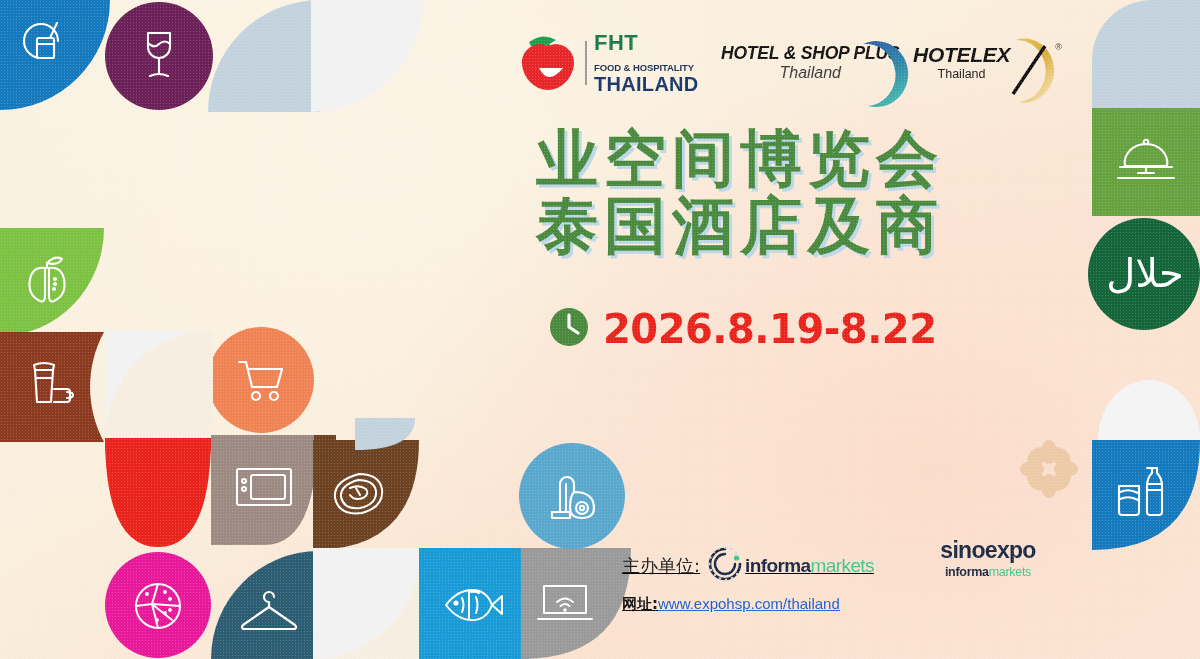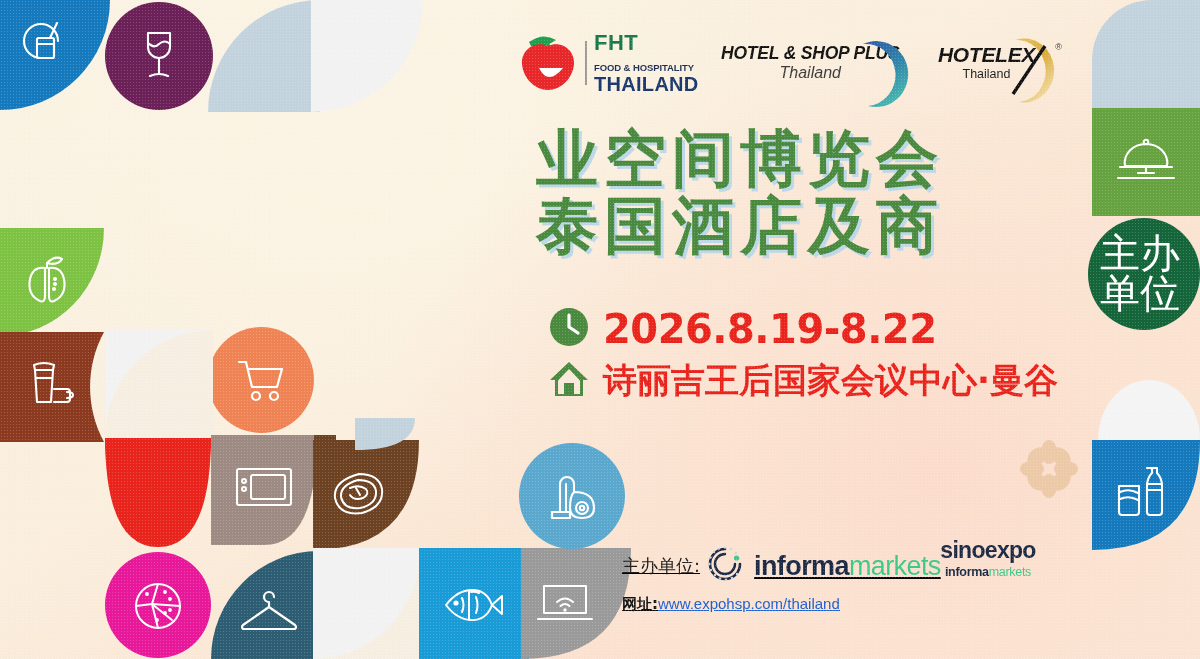--- a/index.html
+++ b/index.html
@@ -39,21 +39,21 @@
   #fht-text .l1 { font-size:22px; font-weight:bold; color:#1a7a4c; letter-spacing:.5px; }
   #fht-text .l2 { font-size:9.5px; font-weight:bold; color:#1c2f52; letter-spacing:-.1px; margin-top:9px; }
   #fht-text .l3 { font-size:20px; font-weight:bold; color:#1c3a6e; letter-spacing:.3px; margin-top:1px; }
   #fht-divider { width:2px; height:44px; background:#9a9a9a; margin-left:4px; }
 
   #hsp-logo { width:178px; position:relative; margin-left:12px; }
   #hsp-text { line-height:1.05; }
   #hsp-text .l1 { font-size:17.5px; font-weight:bold; font-style:italic; color:#141414; letter-spacing:-.2px; white-space:nowrap; }
   #hsp-text .l2 { font-size:16px; font-style:italic; color:#3b3b3b; text-align:center; margin-top:2px; }
 
-  #hotelex-logo { width:150px; position:relative; margin-left:14px;justify-content:center; }
+  #hotelex-logo { width:150px; position:relative; margin-left:14px; }
   #hotelex-text { line-height:1.05; }
   #hotelex-text .l1 { font-size:21px; font-weight:bold; font-style:italic; color:#131313; letter-spacing:-.3px; }
   #hotelex-text .l2 { font-size:12.5px; color:#1d1d1d; text-align:center; margin-top:2px; }
   #hotelex-reg { position:absolute; right:-2px; top:-2px; font-size:9px; color:#3a3a3a; }
 
   
   #title-block { position:absolute; left:536px; top:126px; width:490px; }
   .title-line {
     font-size:62px; font-weight:bold; color:#4a8a3f; line-height:1.08;
     letter-spacing:6px; white-space:nowrap;
@@ -66,21 +66,21 @@
   .info-row { display:flex; align-items:center; gap:13px; margin-bottom:6px; }
   .info-text { color:#e8241c; font-weight:bold; white-space:nowrap; }
   #date-text { font-size:40px; letter-spacing:-.5px; font-family:"DejaVu Sans","Liberation Sans",sans-serif; }
   #venue-text { font-size:34px; letter-spacing:0px; font-family:"DejaVu Sans","Liberation Sans",sans-serif; }
 
   
   #footer { position:absolute; left:622px; top:545px; width:430px;text-decoration:underline; }
   #organizer-row { display:flex; align-items:center; }
   #organizer-label { font-size:18px; color:#1d1d1d; font-family:"DejaVu Sans","Liberation Sans",sans-serif; white-space:nowrap; }
   #informa-logo { display:flex; align-items:center; margin-left:6px; }
-  #informa-text { font-size:27px; font-weight:bold; letter-spacing:-.6px; margin-left:10px; }
+  #informa-text { font-size:19px; font-weight:bold; letter-spacing:-.6px; margin-left:1px; }
   #informa-text .a { color:#1b2a45; }
   #informa-text .b { color:#3ec98a; font-weight:normal; }
 
   #sinoexpo-logo { position:absolute; left:312px; top:-6px; width:108px; text-align:center; }
   #sino-word { font-size:23px; font-weight:bold; color:#1b2a45; letter-spacing:-.7px; line-height:1; }
   #sino-rule { height:1.5px; background:#1b2a45; margin:2px 0 1px; }
   #sino-sub { font-size:12.5px; font-weight:bold; letter-spacing:-.3px; line-height:1; }
   #sino-sub .a { color:#1b2a45; }
   #sino-sub .b { color:#3ec98a; font-weight:normal; }
 
@@ -361,21 +361,21 @@
       <path d="M2 41 H58"></path>
     </svg>
   </div>
 
   <div class="shape" style="left:1088px;top:218px;">
     <svg width="112" height="112" viewBox="0 0 112 112">
         <circle cx="56" cy="56" r="56" fill="#14663a"></circle>
       </svg>
   </div>
   <div class="tileicon" style="left:1100px;top:240px;width:90px;height:66px;">
-    <span style="color:#fff;font-size:40px;font-family:'DejaVu Sans','Liberation Sans',sans-serif;line-height:1;">主办单位</span>
+    <span style="color:#fff;font-size:40px;font-family:'DejaVu Sans','Liberation Sans',sans-serif;line-height:1;">حلال</span>
   </div>
 
   <div class="shape" style="left:1098px;top:380px;">
     <svg width="102" height="60" viewBox="0 0 102 60">
       <path d="M0 60 A51 60 0 0 1 102 60 Z" fill="#f4f4f4"></path>
     </svg>
   </div>
 
   <div class="shape" style="left:1092px;top:440px;">
     <svg width="108" height="110" viewBox="0 0 108 110">
@@ -479,31 +479,20 @@
     <div class="info-row">
       <span>
         <svg width="42" height="42" viewBox="0 0 42 42">
           <circle cx="21" cy="21" r="19" fill="#4a8a3f"></circle>
           <path d="M21 9 V21 L30 27" stroke="#fff" stroke-width="3.2" fill="none" stroke-linecap="round" stroke-linejoin="round"></path>
         </svg>
       </span>
       <span class="info-text" id="date-text">2026.8.19-8.22</span>
     </div>
 
-    <div class="info-row">
-      <span>
-        <svg width="42" height="42" viewBox="0 0 42 42">
-          <path d="M21 4 L40 22 L35 22 L35 38 H7 V22 L2 22 Z" fill="#4a8a3f"></path>
-          <path d="M21 10 L33 22 V36 H9 V22 Z" fill="#f8e6d6" opacity="0"></path>
-          <path d="M21 11 L32 22.5 V36 H10 V22.5 Z" fill="#fae8d9"></path>
-          <rect x="16" y="25" width="10" height="11" fill="#4a8a3f"></rect>
-        </svg>
-      </span>
-      <span class="info-text" id="venue-text">诗丽吉王后国家会议中心·曼谷</span>
-    </div>
 
   </div>
 
   <div id="footer">
 
     <div id="organizer-row">
       <span id="organizer-label">主办单位:</span>
 
       <span id="informa-logo">
         <span>

